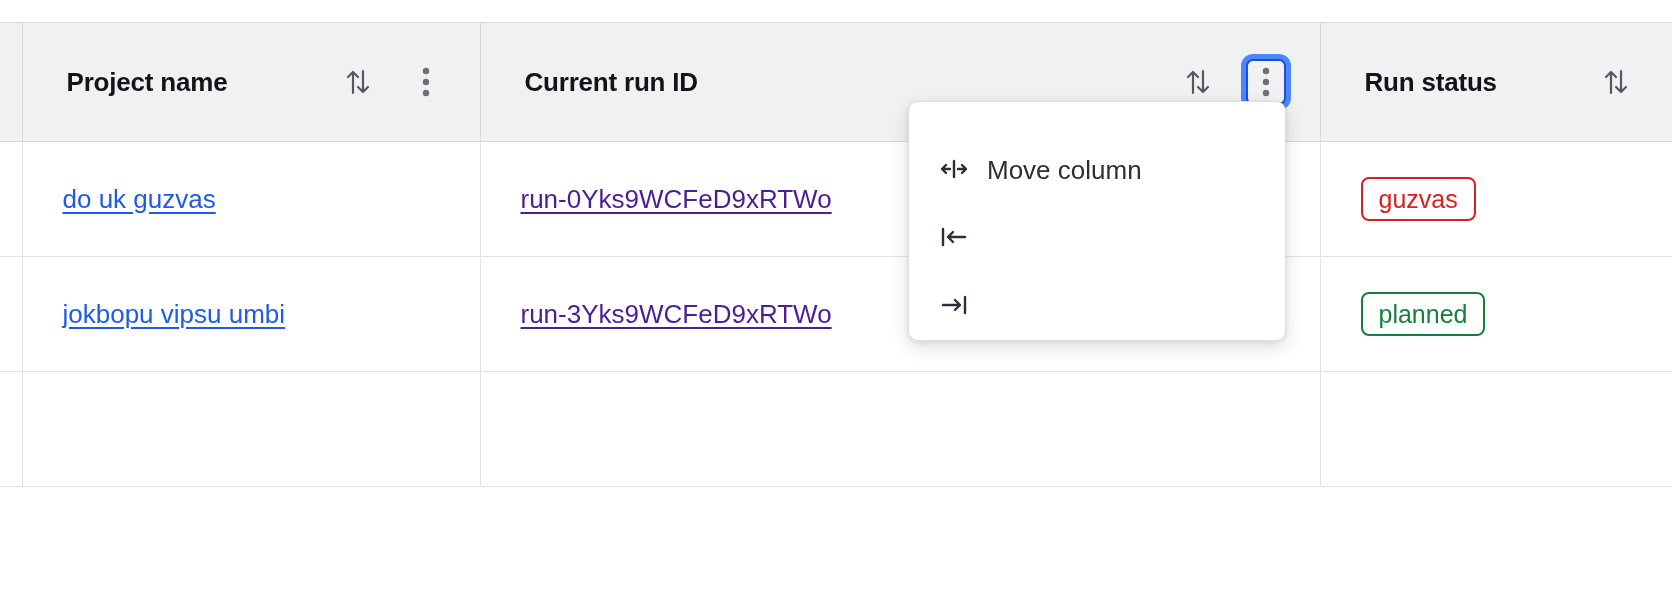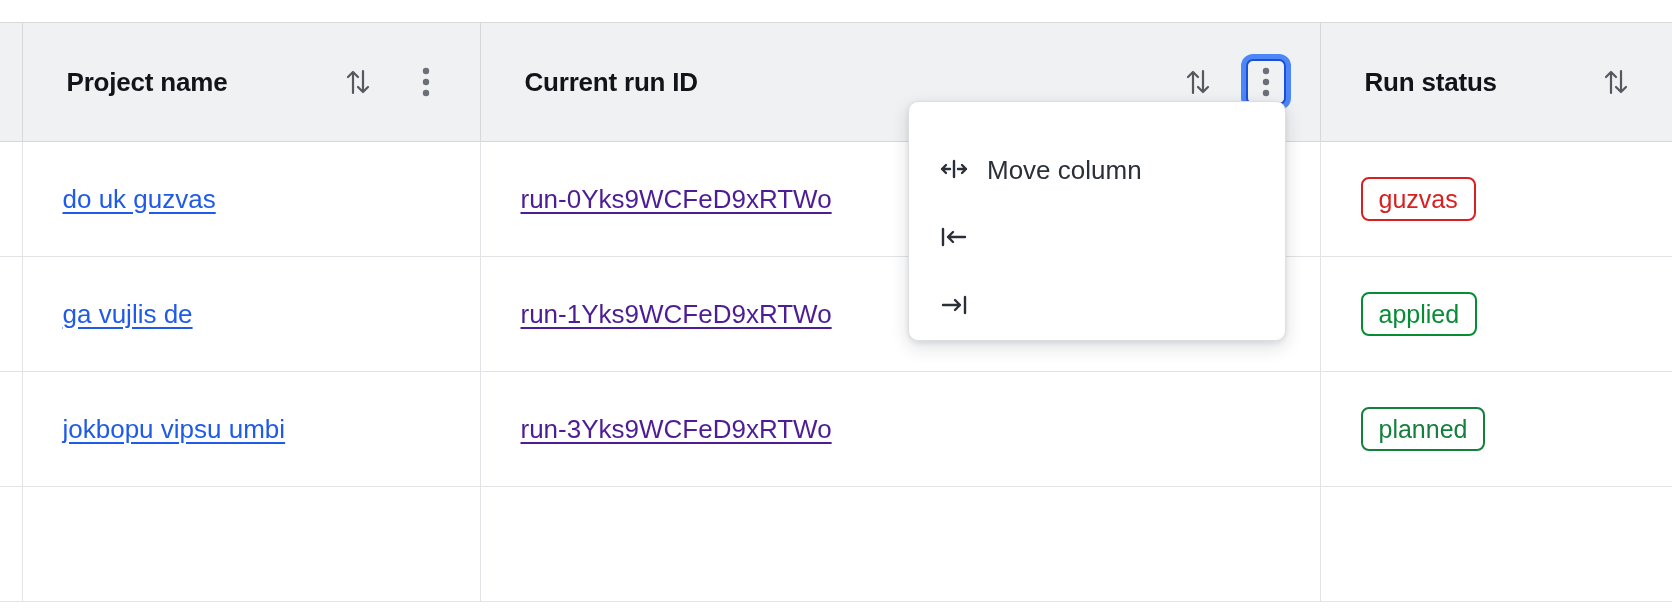--- a/index.html
+++ b/index.html
@@ -270,38 +270,20 @@
               <a class="link run">run-0Yks9WCFeD9xRTWo</a>
             </div>
         </td>
         <td class="last">
           <div class="cell status">
               <span class="badge errored">guzvas</span>
             </div>
         </td>
       </tr>
 
-      <tr>
-        <td class="gutter"></td>
-        <td>
-          <div class="cell">
-              <a class="link">ga vujlis de</a>
-            </div>
-        </td>
-        <td>
-          <div class="cell">
-              <a class="link run">run-1Yks9WCFeD9xRTWo</a>
-            </div>
-        </td>
-        <td class="last">
-          <div class="cell status">
-              <span class="badge applied">applied</span>
-            </div>
-        </td>
-      </tr>
 
 
       <tr>
         <td class="gutter"></td>
         <td>
           <div class="cell">
               <a class="link">jokbopu vipsu umbi</a>
             </div>
         </td>
         <td>

